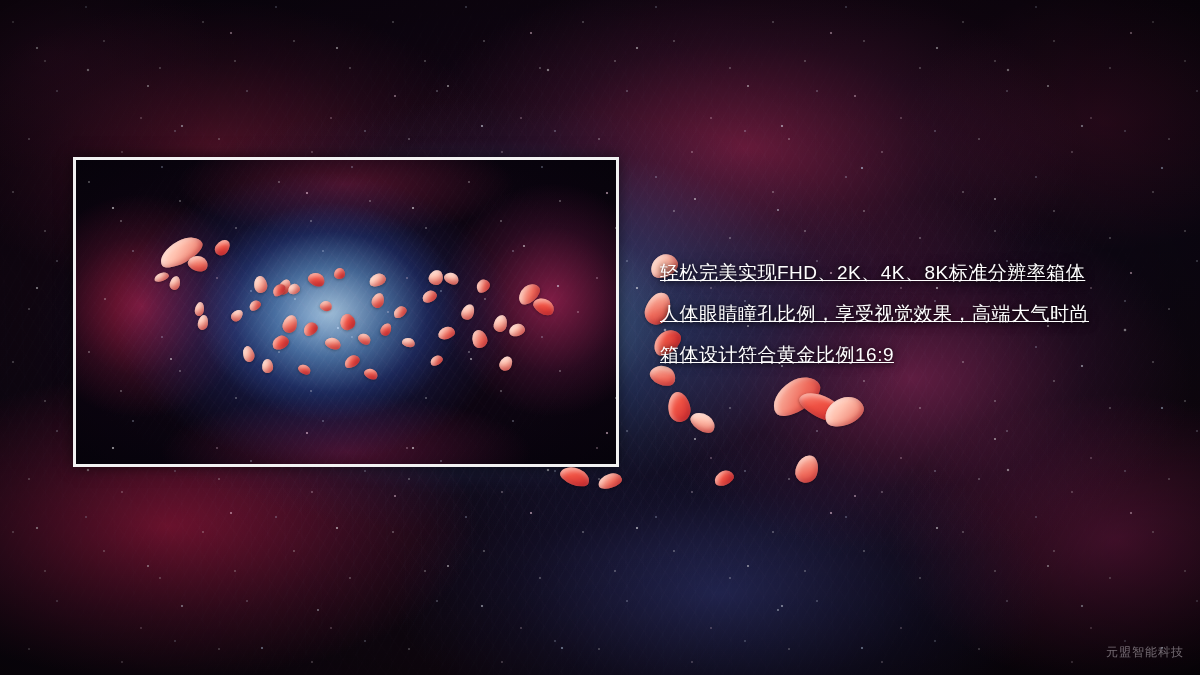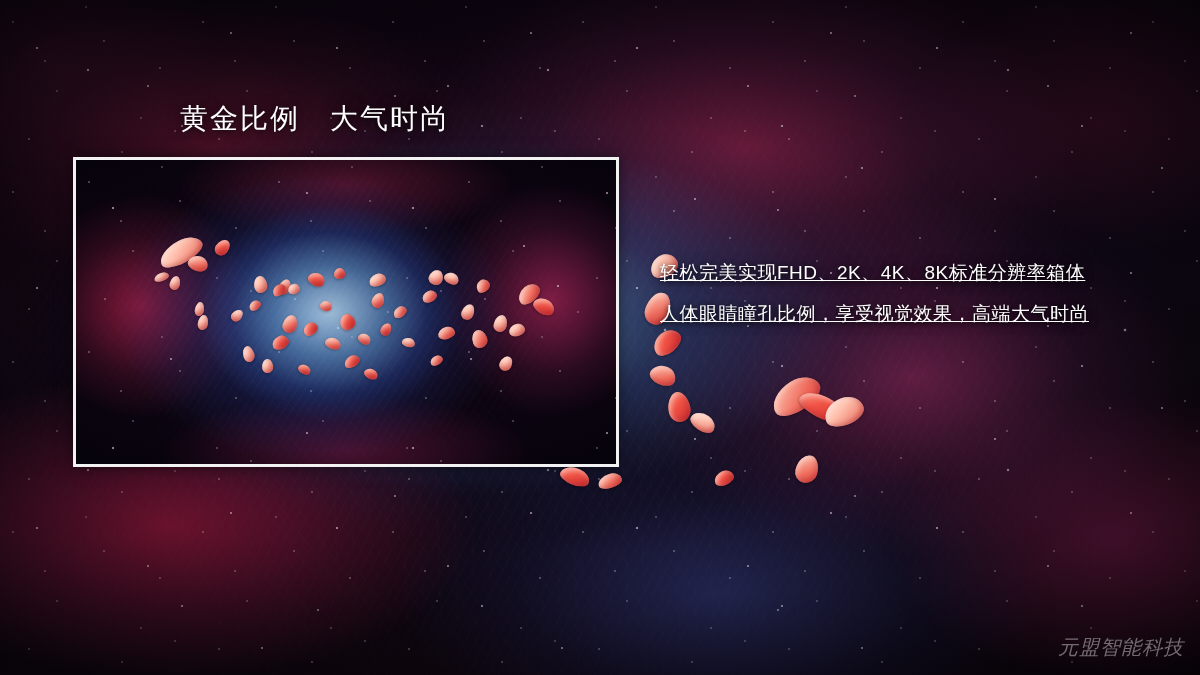--- a/index.html
+++ b/index.html
@@ -143,36 +143,35 @@
     color:#ffffff;font-size:19px;line-height:41px;letter-spacing:.5px;
     text-shadow:0 1px 5px rgba(0,0,0,.75), 0 0 12px rgba(0,0,0,.5);
     white-space:nowrap;
     text-decoration:underline;
   }
   #body-text .line{display:block;}
 
   
   #watermark{
     position:absolute;right:16px;bottom:14px;
-    color:rgba(205,198,205,.52);font-size:20px;letter-spacing:1px;font-style:italic;
+    color:rgba(205,198,205,.52);font-size:12px;letter-spacing:1px;
   }
 </style>
 </head>
 <body>
 
 <div id="slide">
 
   <div class="bg-layer bg-base"></div>
   <div class="bg-layer bg-wisp"></div>
   <div class="bg-layer stars-sm"></div>
   <div class="bg-layer stars-md"></div>
   <div class="bg-layer stars-lg"></div>
   <div class="bg-layer bg-vignette"></div>
 
-  <div id="title">黄金比例　大气时尚</div>
 
   <div id="panel">
     <div class="panel-inner">
       <div class="panel-neb"></div>
       <div class="panel-wisp"></div>
       <div class="bg-layer stars-sm"></div>
       <div class="bg-layer stars-md"></div>
       <div id="panel-petals">
           <div class="petal pale" style="left: 82px; top: 81px; width: 46px; height: 22px; transform: rotate(-28deg);"></div>
           <div class="petal" style="left: 112px; top: 96px; width: 20px; height: 15px; transform: rotate(20deg);"></div>
@@ -235,17 +234,18 @@
       <div class="petal pale" style="left: 824px; top: 398px; width: 40px; height: 27px; transform: rotate(-20deg);"></div>
       <div class="petal" style="left: 796px; top: 455px; width: 22px; height: 28px; transform: rotate(14deg);"></div>
       <div class="petal deep" style="left: 714px; top: 471px; width: 20px; height: 14px; transform: rotate(-22deg);"></div>
       <div class="petal deep" style="left: 560px; top: 468px; width: 30px; height: 17px; transform: rotate(22deg);"></div>
       <div class="petal" style="left: 598px; top: 474px; width: 24px; height: 14px; transform: rotate(-16deg);"></div>
     </div>
 
   <div id="body-text">
     <span class="line">轻松完美实现FHD、2K、4K、8K标准分辨率箱体</span>
     <span class="line">人体眼睛瞳孔比例，享受视觉效果，高端大气时尚</span>
+    <span class="line">箱体设计符合黄金比例16:9</span>
   </div>
 
   <div id="watermark">元盟智能科技</div>
 
 </div>
 
 </body></html>

